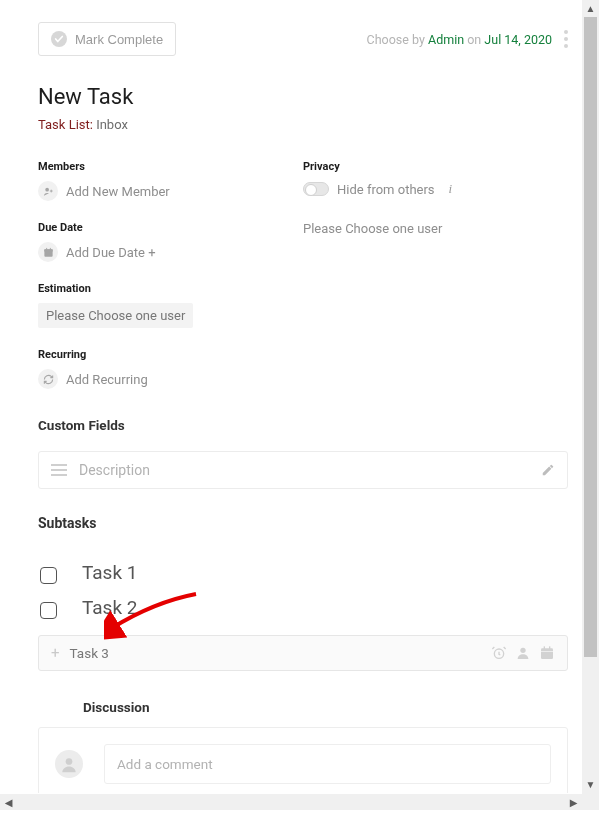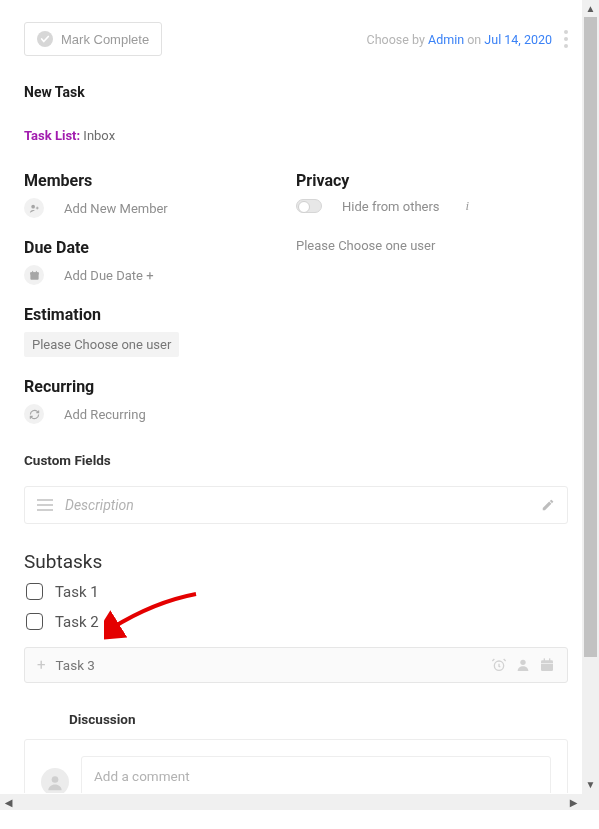--- a/index.html
+++ b/index.html
@@ -18,75 +18,75 @@
   .vscroll-down { position:absolute; bottom:0; }
   .vscroll-thumb { position:absolute; top:17px; left:2px; width:13px; height:640px; background:#c2c2c2; }
 
   .hscroll-track { position:absolute; left:0; bottom:19px; width:582px; height:17px; background:#f0f0f0; border-top:1px solid #fff; }
   .hscroll-left, .hscroll-right { width:17px; height:17px; display:flex; align-items:center; justify-content:center; color:#5c5c5c; font-size:10px; user-select:none; position:absolute; top:0;}
   .hscroll-left { left:0; }
   .hscroll-right { right:0; }
 
   .corner { position:absolute; right:0; bottom:19px; width:17px; height:17px; background:#f0f0f0; }
 
-  .page { position:absolute; left:0; top:0; width:592px; height:793px; overflow:hidden; padding:22px 24px 0 24px; }
+  .page { position:absolute; left:0; top:0; width:592px; height:793px; overflow:hidden; padding:22px 24px 0 38px; }
 
   .top-row { display:flex; justify-content:space-between; align-items:center; margin-bottom:28px; }
   .mark-complete { display:flex; align-items:center; gap:8px; border:1px solid #e1e1e1; background:#fff; padding:8px 12px; border-radius:3px; color:#9b9b9b; font-size:13px; cursor:pointer; }
   .mark-complete .chk-icon { width:16px; height:16px; border-radius:50%; background:#d7d7d7; display:flex; align-items:center; justify-content:center; }
   .mark-complete .chk-icon svg { width:10px; height:10px; display:block; }
   .created-wrap { display:flex; align-items:center; gap:12px; }
   .created-text { font-size:12.5px; color:#b4b4b4; }
-  .created-text .dkt { color:#3b82f6; }
+  .created-text .dkt { color:#15803d; }
   .kebab { display:flex; flex-direction:column; gap:3px; cursor:pointer; }
   .kebab span { width:4px; height:4px; border-radius:50%; background:#d5d5d5; display:block; }
 
-  h1.title { font-size:14px; font-weight:700; color:#1d1d1d; margin-bottom:28px; }
+  h1.title { font-size:22px; font-weight:400; color:#1d1d1d; margin-bottom:8px; }
   .tasklist-line { font-size:13px; margin-bottom:28px; }
-  .tasklist-line b { font-weight:700; color:#a21caf; }
+  .tasklist-line b { font-weight:400; color:#7f1d1d; }
   .tasklist-line span { color:#6d6d6d; }
 
   .grid { display:flex; flex-wrap:wrap; }
   .col { width:50%; margin-bottom:20px; }
-  .sec-label { font-size:16px; font-weight:700; color:#1d1d1d; margin-bottom:8px; }
-  .sec-value { display:flex; align-items:center; gap:20px; color:#8e8e8e; font-size:13px; }
+  .sec-label { font-size:11px; font-weight:700; color:#1d1d1d; margin-bottom:8px; }
+  .sec-value { display:flex; align-items:center; gap:8px; color:#8e8e8e; font-size:13px; }
   .icon-circle { width:20px; height:20px; border-radius:50%; background:#f1f1f1; display:flex; align-items:center; justify-content:center; color:#a6a6a6; }
   .icon-circle svg { width:11px; height:11px; display:block; }
 
   .toggle { width:26px; height:14px; border-radius:8px; background:#e7e7e7; border:1px solid #d6d6d6; position:relative; flex-shrink:0; }
   .toggle::after { content:""; position:absolute; left:1px; top:1px; width:10px; height:10px; border-radius:50%; background:#fff; border:1px solid #d0d0d0; }
   .info-i { font-family: Georgia, serif; font-style:italic; color:#9c9c9c; font-size:13px; margin-left:6px; }
 
   .chip { background:#f3f3f3; color:#777; font-size:13px; padding:5px 8px; border-radius:2px; display:inline-block; }
 
   .full { width:100%; }
 
   .cf-heading { font-size:13.5px; font-weight:700; margin-top:8px; margin-bottom:18px; }
 
   .desc-box { border:1px solid #ececec; border-radius:3px; display:flex; align-items:center; padding:10px 12px; color:#b7b7b7; gap:12px; }
   .desc-lines { display:flex; flex-direction:column; gap:3px; }
   .desc-lines span { height:2px; background:#cfcfcf; display:block; }
   .desc-lines span:nth-child(1){ width:16px; }
   .desc-lines span:nth-child(2){ width:16px; }
   .desc-lines span:nth-child(3){ width:16px; }
-  .desc-text { flex:1; font-size:14px; color:#b2b2b2;font-style:italic; }
+  .desc-text { flex:1; font-size:14px; color:#b2b2b2; }
   .pencil svg { width:14px; height:14px; color:#bdbdbd; display:block; }
 
-  .sub-heading { font-size:19px; font-weight:400; margin-top:26px; margin-bottom:4px; }
-  .subtask { display:flex; align-items:flex-start; gap:12px; padding:6px 2px; font-size:15px; color:#555; }
+  .sub-heading { font-size:14px; font-weight:700; margin-top:26px; margin-bottom:24px; }
+  .subtask { display:flex; align-items:flex-end; gap:25px; padding:6px 2px; font-size:19px; color:#555; }
   .cbox { width:17px; height:17px; border:1.5px solid #545454; border-radius:4px; flex-shrink:0; }
 
   .add-sub { margin-top:10px; border:1px solid #e6e6e6; background:#fafafa; border-radius:3px; display:flex; align-items:center; padding:9px 12px; gap:10px; }
   .plus { color:#c9c9c9; font-size:15px; line-height:1; }
   .add-sub-text { flex:1; font-size:13.5px; color:#777; }
   .sub-icons { display:flex; gap:8px; color:#d2d2d2; }
   .sub-icons svg { width:16px; height:16px; display:block; }
 
   .disc-heading { font-size:13.5px; font-weight:700; margin-top:28px; margin-bottom:12px;margin-left:45px; }
-  .disc-box { border:1px solid #ededed; border-radius:3px; padding:16px; display:flex; gap:12px; align-items:flex-end; }
+  .disc-box { border:1px solid #ededed; border-radius:3px; padding:16px; display:flex; gap:21px; align-items:center; }
   .avatar { width:28px; height:28px; border-radius:50%; background:#ececec; display:flex; align-items:center; justify-content:center; overflow:hidden; }
   .avatar svg { width:20px; height:20px; color:#cfcfcf; display:block; }
   .comment-input { flex:1; border:1px solid #eee; border-radius:3px; padding:11px 12px; font-size:13.5px; color:#b2b2b2; }
 
   .arrow-annot { position:absolute; left:104px; top:590px; pointer-events:none; }
 </style>
 </head>
 <body>
 
 <div class="page">

